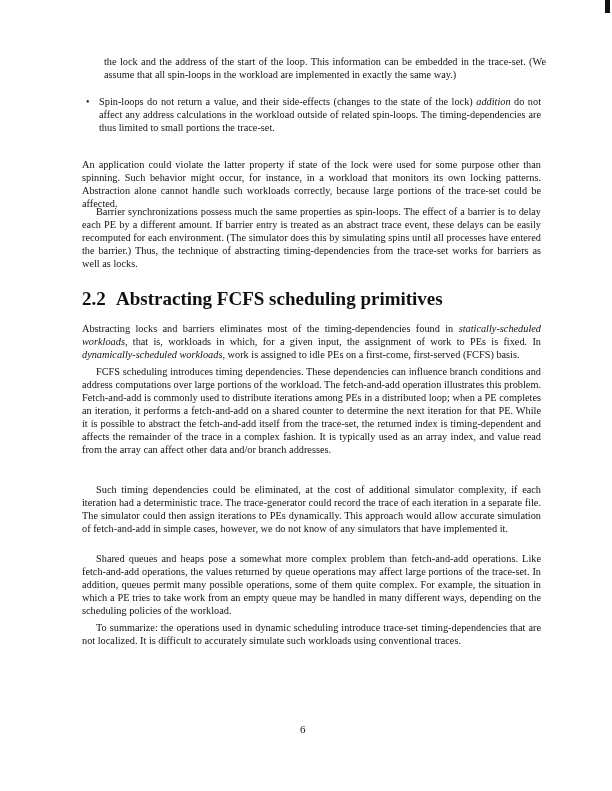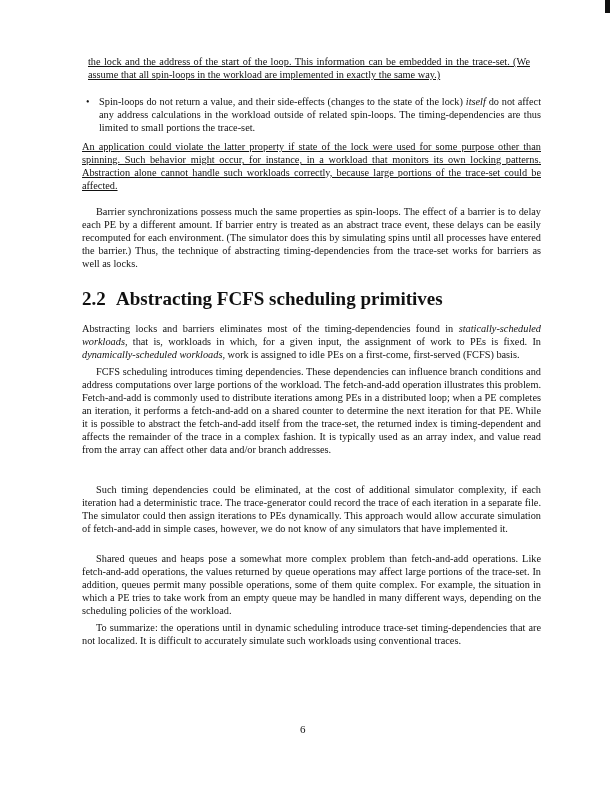--- a/index.html
+++ b/index.html
@@ -2,50 +2,50 @@
 <html><head>
 <meta charset="utf-8">
 <style>
   html, body { margin: 0; padding: 0; background: #ffffff; }
   body { width: 612px; height: 791px; position: relative; overflow: hidden;
          font-family: "Liberation Serif", "DejaVu Serif", serif; color: #111; }
   .corner-mark { position: absolute; left: 605px; top: 0; width: 5px; height: 13px; background: #111; }
   .page { position: absolute; left: 82px; top: 0; width: 459px; }
   p { margin: 0; font-size: 10.3px; line-height: 13px; text-align: justify; }
   .indent { text-indent: 14px; }
-  .cont { position: absolute; left: 6px; top: 55px; width: 442px; text-decoration: underline; }
+  .cont { position: absolute; left: 22px; top: 55px; width: 442px; }
   .bullet { position: absolute; left: 4px; top: 95px; width: 455px; display: flex; }
   .bullet .dot { width: 13px; flex: 0 0 13px; font-size: 10px; line-height: 13px; }
   .bullet .txt { flex: 1; }
   .para { position: absolute; left: 0; width: 459px; }
   h2 { position: absolute; left: 0; top: 288px; margin: 0; font-size: 19px; font-weight: bold; white-space: nowrap; }
   h2 .num { display: inline-block; width: 34px; }
   .pagenum { position: absolute; left: 300px; top: 723px; font-size: 11px; }
 </style>
 </head>
 <body>
 
 <div class="corner-mark"></div>
 
 <div class="page">
 
   <p class="cont">the lock and the address of the start of the loop. This information can be embedded in the trace-set. (We assume that all spin-loops in the workload are implemented in exactly the same way.)</p>
 
   <div class="bullet">
     <span class="dot">•</span>
-    <p class="txt"><span>Spin-loops do not return a value, and their side-effects (changes to the state of the lock) </span><em>itself</em><span> do not affect any address calculations in the workload outside of related spin-loops. The timing-dependencies are thus limited to small portions the trace-set.</span></p>
+    <p class="txt"><span>Spin-loops do not return a value, and their side-effects (changes to the state of the lock) </span><em>addition</em><span> do not affect any address calculations in the workload outside of related spin-loops. The timing-dependencies are thus limited to small portions the trace-set.</span></p>
   </div>
 
-  <p class="para" style="top:140px;text-decoration:underline;">An application could violate the latter property if state of the lock were used for some purpose other than spinning. Such behavior might occur, for instance, in a workload that monitors its own locking patterns. Abstraction alone cannot handle such workloads correctly, because large portions of the trace-set could be affected.</p>
+  <p class="para" style="top:158px;">An application could violate the latter property if state of the lock were used for some purpose other than spinning. Such behavior might occur, for instance, in a workload that monitors its own locking patterns. Abstraction alone cannot handle such workloads correctly, because large portions of the trace-set could be affected.</p>
   <p class="para indent" style="top:205px;">Barrier synchronizations possess much the same properties as spin-loops. The effect of a barrier is to delay each PE by a different amount. If barrier entry is treated as an abstract trace event, these delays can be easily recomputed for each environment. (The simulator does this by simulating spins until all processes have entered the barrier.) Thus, the technique of abstracting timing-dependencies from the trace-set works for barriers as well as locks.</p>
 
   <h2><span class="num">2.2</span><span>Abstracting FCFS scheduling primitives</span></h2>
 
   <p class="para" style="top:322px;"><span>Abstracting locks and barriers eliminates most of the timing-dependencies found in </span><em>statically-scheduled workloads</em><span>, that is, workloads in which, for a given input, the assignment of work to PEs is fixed. In </span><em>dynamically-scheduled workloads</em><span>, work is assigned to idle PEs on a first-come, first-served (FCFS) basis.</span></p>
 
   <p class="para indent" style="top:365px;">FCFS scheduling introduces timing dependencies. These dependencies can influence branch conditions and address computations over large portions of the workload. The fetch-and-add operation illustrates this problem. Fetch-and-add is commonly used to distribute iterations among PEs in a distributed loop; when a PE completes an iteration, it performs a fetch-and-add on a shared counter to determine the next iteration for that PE. While it is possible to abstract the fetch-and-add itself from the trace-set, the returned index is timing-dependent and affects the remainder of the trace in a complex fashion. It is typically used as an array index, and value read from the array can affect other data and/or branch addresses.</p>
   <p class="para indent" style="top:483px;">Such timing dependencies could be eliminated, at the cost of additional simulator complexity, if each iteration had a deterministic trace. The trace-generator could record the trace of each iteration in a separate file. The simulator could then assign iterations to PEs dynamically. This approach would allow accurate simulation of fetch-and-add in simple cases, however, we do not know of any simulators that have implemented it.</p>
   <p class="para indent" style="top:552px;">Shared queues and heaps pose a somewhat more complex problem than fetch-and-add operations. Like fetch-and-add operations, the values returned by queue operations may affect large portions of the trace-set. In addition, queues permit many possible operations, some of them quite complex. For example, the situation in which a PE tries to take work from an empty queue may be handled in many different ways, depending on the scheduling policies of the workload.</p>
-  <p class="para indent" style="top:621px;">To summarize: the operations until in dynamic scheduling introduce trace-set timing-dependencies that are not localized. It is difficult to accurately simulate such workloads using conventional traces.</p>
+  <p class="para indent" style="top:621px;">To summarize: the operations used in dynamic scheduling introduce trace-set timing-dependencies that are not localized. It is difficult to accurately simulate such workloads using conventional traces.</p>
 
 </div>
 
 <div class="pagenum">6</div>
 
 </body></html>

